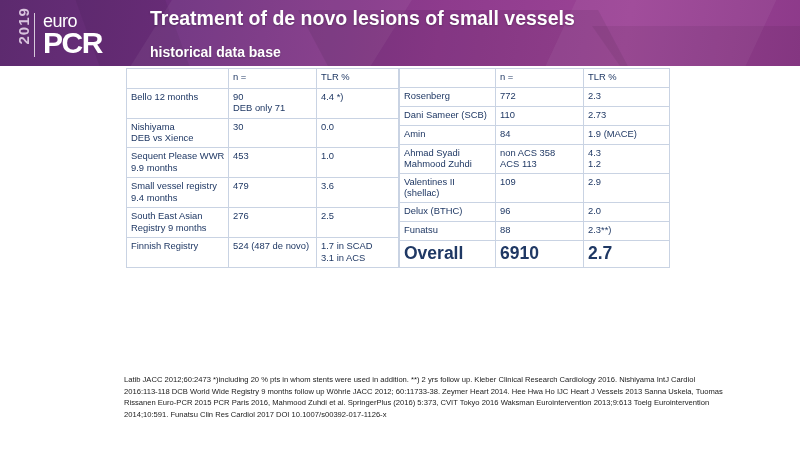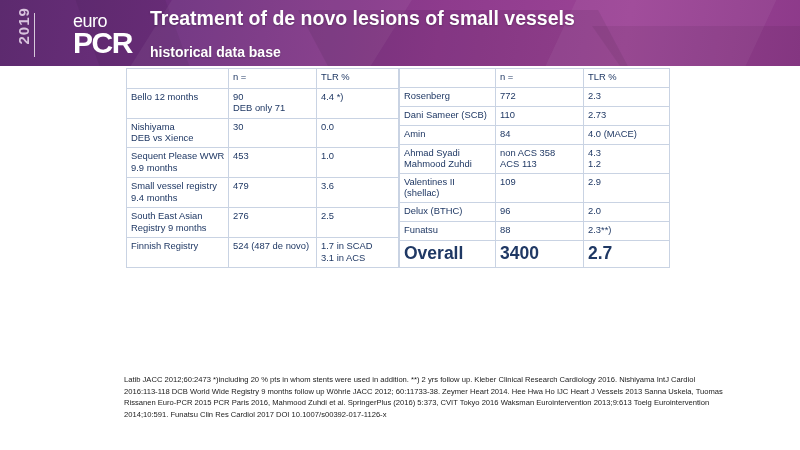--- a/index.html
+++ b/index.html
@@ -80,21 +80,20 @@
   #logo-divider {
     width: 1px;
     height: 44px;
     background: rgba(255,255,255,0.75);
     margin: 0 8px 0 2px;
   }
   #logo-words {
     display: flex;
     flex-direction: column;
     line-height: 0.92;
-    margin-left: 30px;
   }
   #logo-euro {
     color: #ffffff;
     font-size: 18px;
     font-weight: 400;
     letter-spacing: -0.5px;
   }
   #logo-pcr {
     color: #ffffff;
     font-size: 30px;
@@ -269,21 +268,21 @@
           <td>2.3</td>
         </tr>
         <tr>
           <td>Dani Sameer (SCB)</td>
           <td>110</td>
           <td>2.73</td>
         </tr>
         <tr>
           <td>Amin</td>
           <td>84</td>
-          <td>4.0 (MACE)</td>
+          <td>1.9 (MACE)</td>
         </tr>
         <tr>
           <td>Ahmad Syadi Mahmood Zuhdi</td>
           <td>non ACS 358<br>ACS  113</td>
           <td>4.3<br>1.2</td>
         </tr>
         <tr>
           <td>Valentines II (shellac)</td>
           <td>109</td>
           <td>2.9</td>
@@ -293,21 +292,21 @@
           <td>96</td>
           <td>2.0</td>
         </tr>
         <tr>
           <td>Funatsu</td>
           <td>88</td>
           <td>2.3**)</td>
         </tr>
         <tr>
           <td class="overall-cell">Overall</td>
-          <td class="overall-cell">3400</td>
+          <td class="overall-cell">6910</td>
           <td class="overall-cell">2.7</td>
         </tr>
       </tbody>
   </table>
 
 </div>
 
 <div id="footnote">Latib JACC 2012;60:2473  *)including 20 % pts in whom stents were used in addition. **) 2 yrs follow up. Kleber Clinical Research Cardiology 2016. Nishiyama IntJ Cardiol 2016:113-118 DCB World Wide Registry 9 months follow up Wöhrle JACC 2012; 60:11733-38. Zeymer Heart 2014. Hee Hwa Ho IJC Heart J Vessels  2013 Sanna Uskela, Tuomas Rissanen Euro-PCR 2015 PCR Paris 2016, Mahmood Zuhdi et al. SpringerPlus (2016) 5:373, CVIT Tokyo 2016 Waksman Eurointervention 2013;9:613  Toelg Eurointervention 2014;10:591. Funatsu Clin Res Cardiol 2017 DOI 10.1007/s00392-017-1126-x</div>
 
 </body></html>

